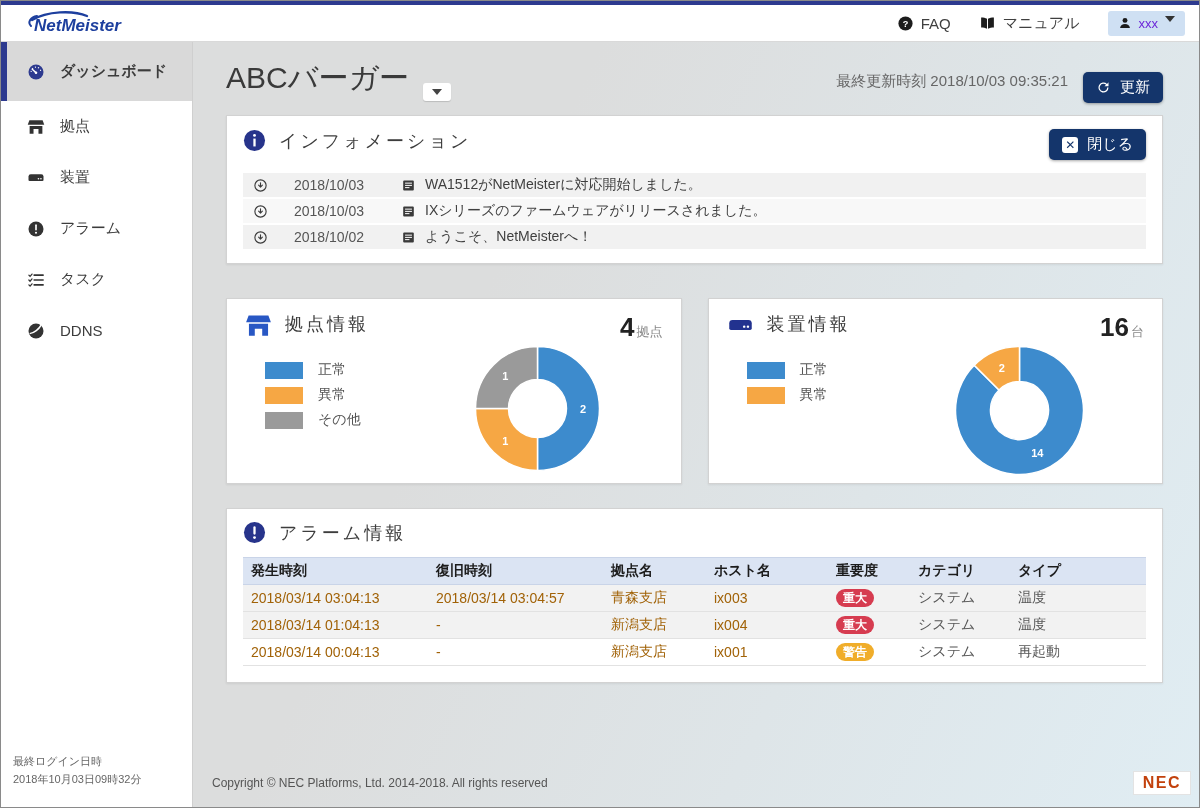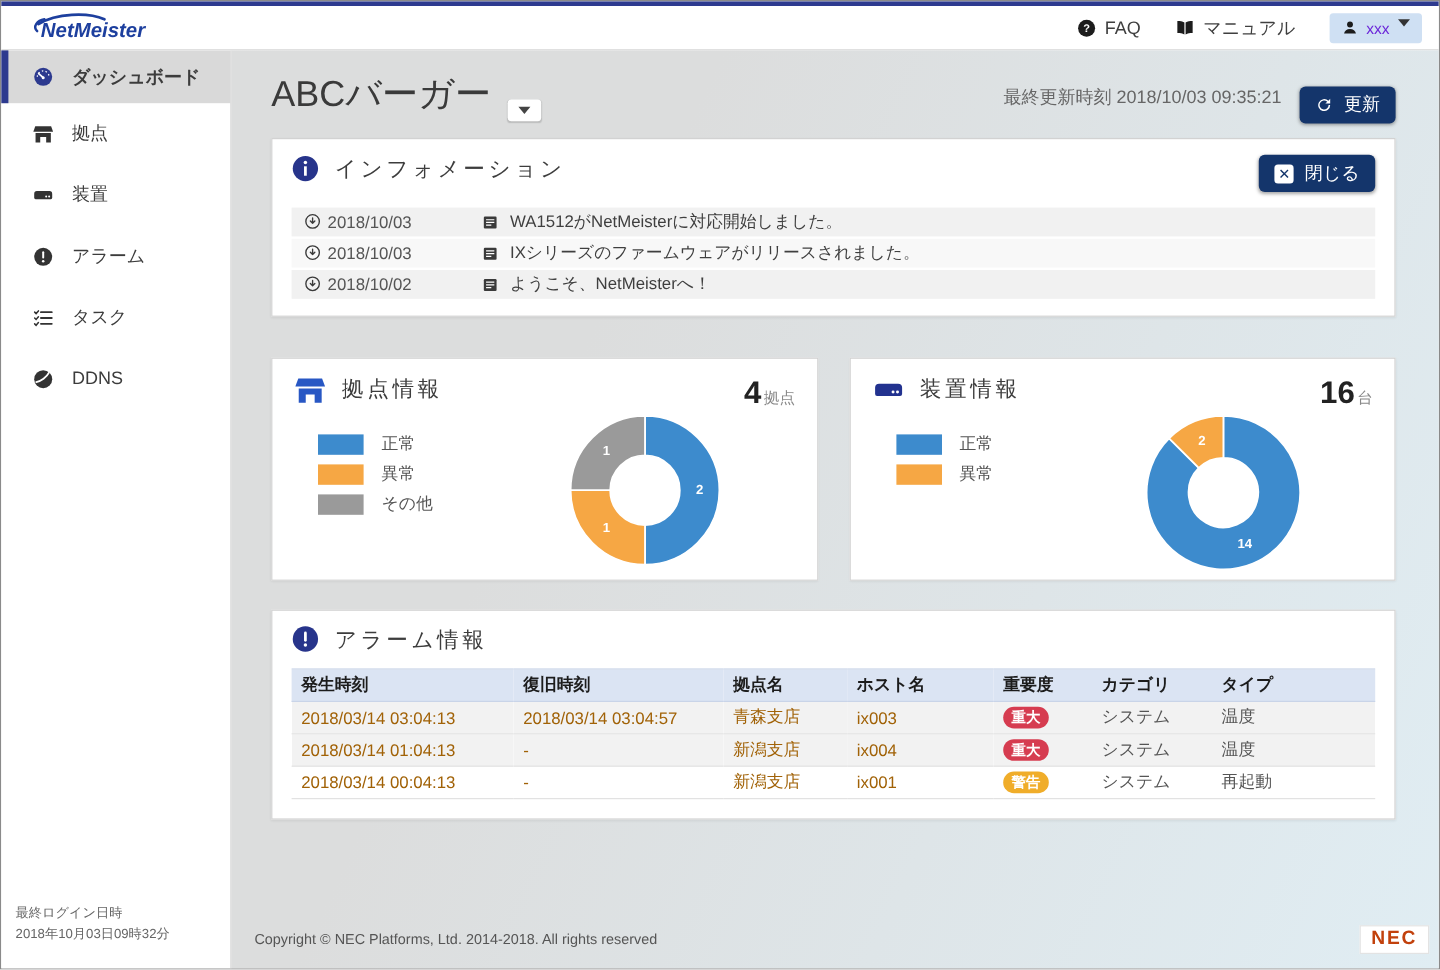--- a/index.html
+++ b/index.html
@@ -21,21 +21,21 @@
   .user-btn .icn { width:14px; height:14px; color:#1c1c1c; }
   .caret { width:0; height:0; border-left:5px solid transparent; border-right:5px solid transparent;
            border-top:6px solid #333; }
   
   .body-row { flex:1; display:flex; min-height:0; }
   .sidebar { width:192px; flex:none; background:#fff; border-right:1px solid #cfcfcf;
              display:flex; flex-direction:column; }
   .nav-item { height:51px; display:flex; align-items:center; gap:15px; padding-left:26px;
               font-size:15px; color:#3c3c3c; cursor:pointer; }
   .nav-item .icn { width:18px; height:18px; color:#333; }
-  .nav-item.active { height:44px; background:#d9d9d9; border-left:6px solid #2d3a8f;
+  .nav-item.active { height:59px; background:#d9d9d9; border-left:6px solid #2d3a8f;
                      padding-left:20px; font-weight:bold; }
   .nav-item.active .icn { color:#2d3a8f; }
   .last-login { margin-top:auto; padding:10px 12px 18px 12px; font-size:11px; color:#666; line-height:1.7; }
   .main { flex:1; min-width:0; display:flex; flex-direction:column; overflow:hidden;
           padding:16px 36px 0 33px;
           background:linear-gradient(115deg,#dcdddd 30%,#e0edf3 100%); }
   
   .main-head { display:flex; align-items:flex-start; flex:none; }
   .group-title { font-size:30px; color:#3a3a3a; font-weight:normal; }
   .title-caret-btn { align-self:flex-end; margin:0 0 2px 14px; background:#fff; border:none;
@@ -54,21 +54,21 @@
   .panel { background:#fff; border:1px solid #d2d2d2; box-shadow:0 1px 2px rgba(0,0,0,.07); }
   .panel-head { display:flex; align-items:flex-start; gap:13px; }
   .panel-title { font-size:18px; color:#3d3d3d; letter-spacing:3px; font-weight:normal; }
   .circle-icn { width:23px; height:23px; color:#27348b; flex:none; }
   .info-panel { margin-top:12px; padding:13px 16px 12px 16px; flex:none; }
   .info-items { margin-top:13px; }
   .info-item { display:flex; align-items:center; padding:3px 10px; font-size:14px; color:#444;
                margin-bottom:2px; }
   .info-item.odd { background:#f1f1f1; }
   .info-item.even { background:#f8f8f8; }
-  .info-date { width:148px; flex:none; display:flex; align-items:flex-start; gap:5px; color:#555; }
+  .info-date { width:148px; flex:none; display:flex; align-items:center; gap:26px; color:#555; }
   .info-date .icn, .info-text .icn { width:15px; height:15px; color:#3a3a3a; flex:none; }
   .info-text { display:flex; align-items:center; gap:9px; color:#3f3f3f; }
   
   .charts-row { display:flex; gap:26px; margin-top:34px; flex:none; }
   .chart-panel { flex:1; height:186px; padding:13px 18px; overflow:hidden; }
   .chart-icn { width:27px; height:27px; flex:none; }
   .chart-icn.site { color:#2857c4; }
   .chart-icn.device { color:#22328f; }
   .chart-count { margin-left:auto; display:flex; align-items:baseline; gap:2px; }
   .count-num { font-size:26px; font-weight:bold; color:#222; }

